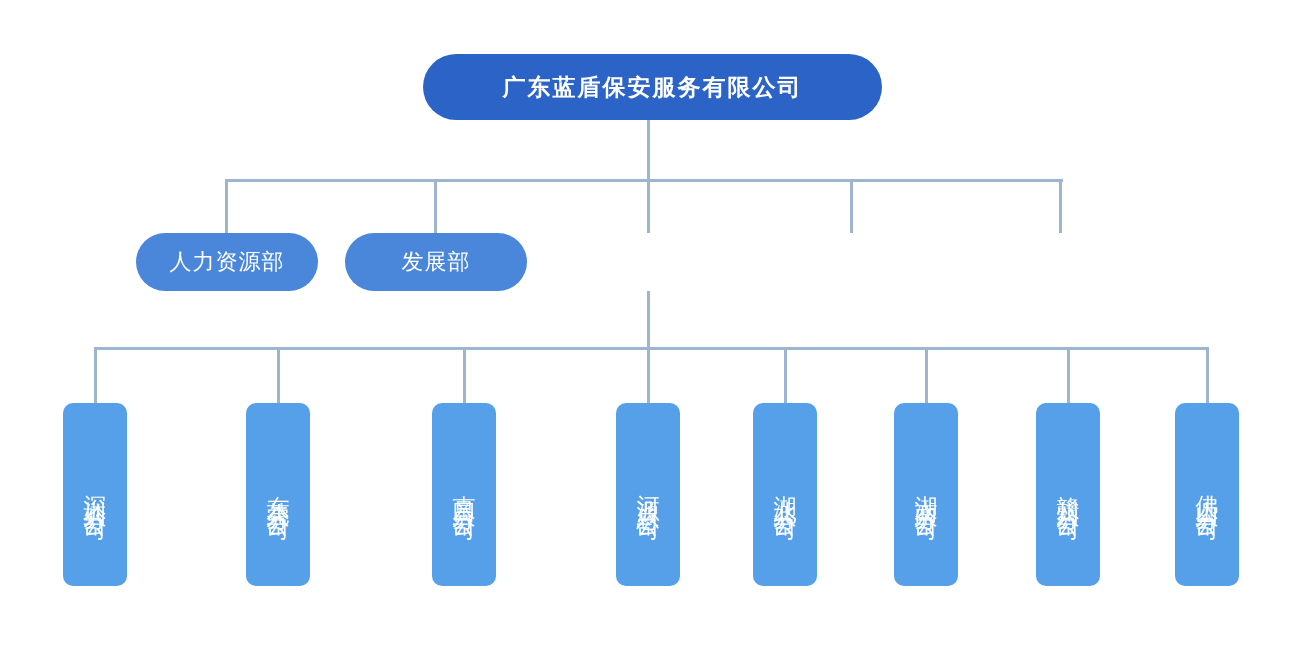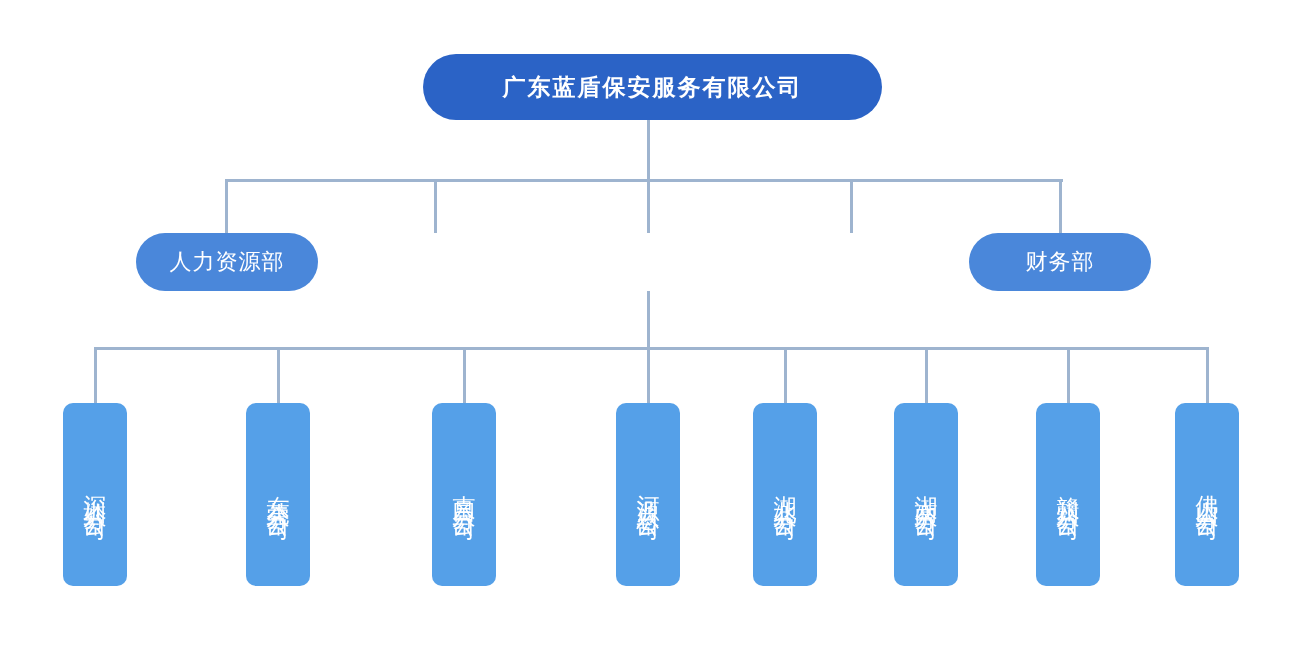--- a/index.html
+++ b/index.html
@@ -119,22 +119,22 @@
   <div class="line h1"></div>
   <div class="line drop1-0"></div>
   <div class="line drop1-1"></div>
   <div class="line drop1-2"></div>
   <div class="line drop1-3"></div>
   <div class="line drop1-4"></div>
 
   <div class="node node-dept dept-0">
     <span>人力资源部</span>
   </div>
-  <div class="node node-dept dept-4">
-    <span>财务部</span>
+  <div class="node node-dept dept-1">
+    <span>发展部</span>
   </div>
 
   <div class="line stub-dept"></div>
   <div class="line h2"></div>
   <div class="line drop2-0"></div>
   <div class="line drop2-1"></div>
   <div class="line drop2-2"></div>
   <div class="line drop2-3"></div>
   <div class="line drop2-4"></div>
   <div class="line drop2-5"></div>

